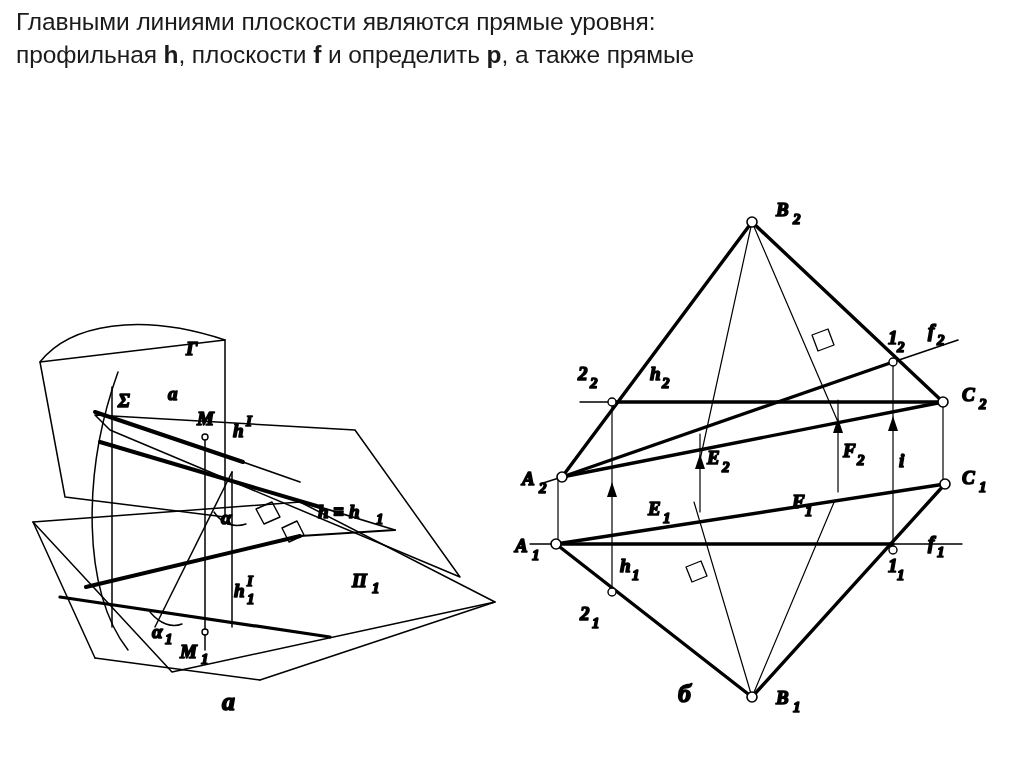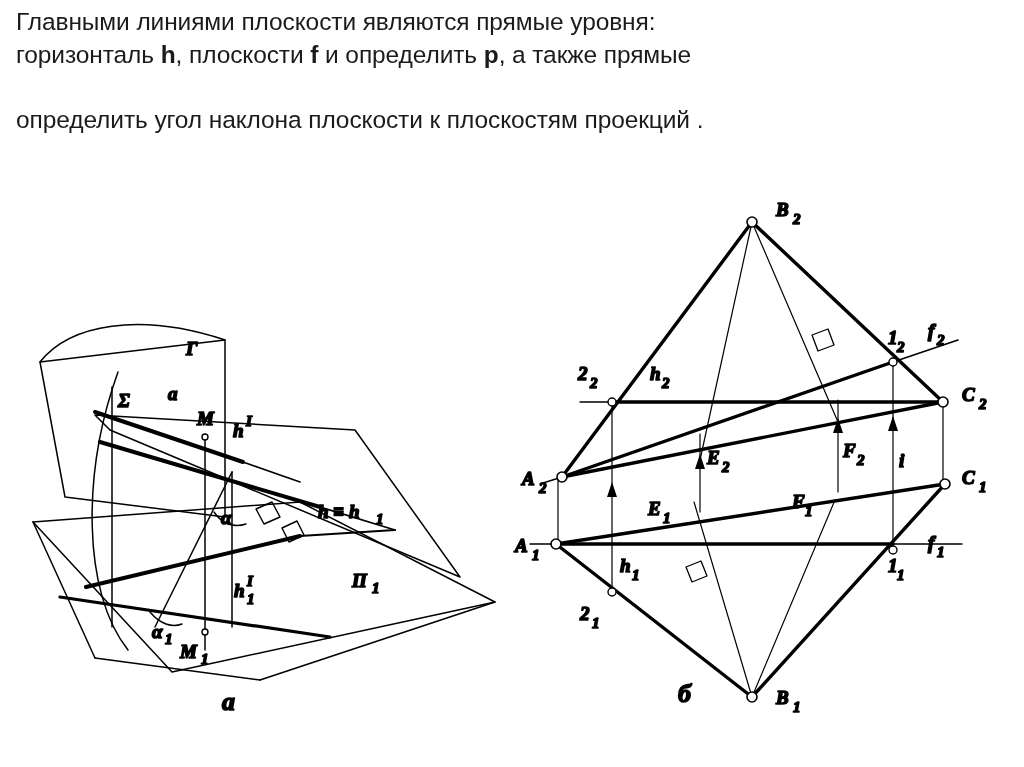--- a/index.html
+++ b/index.html
@@ -62,23 +62,22 @@
     fill: #000;
   }
 </style>
 </head>
 <body>
 
 <div id="slide">
 
   <div id="caption">
     <span>Главными линиями плоскости являются прямые уровня:</span><br>
-    <span>горизонталь </span><b>h</b><span>, плоскости </span><b>f</b><span> и определить </span><b>p</b><span>, а также прямые</span><br>
+    <span>профильная </span><b>h</b><span>, плоскости </span><b>f</b><span> и определить </span><b>p</b><span>, а также прямые</span><br>
     <br>
-    <span>определить угол наклона плоскости к плоскостям проекций .</span>
   </div>
 
   <div id="figure-area">
     <svg width="1024" height="595" viewBox="0 0 1024 595" xmlns="http://www.w3.org/2000/svg">
 
       <g fill="none" stroke="#000" stroke-width="1.6" stroke-linecap="round" stroke-linejoin="round">
 
         <path d="M 40 190 L 225 168 L 225 345 L 65 325 Z" stroke-width="1.5"></path>
 
         <path d="M 40 190 C 70 152 140 140 225 168" stroke-width="1.5"></path>

